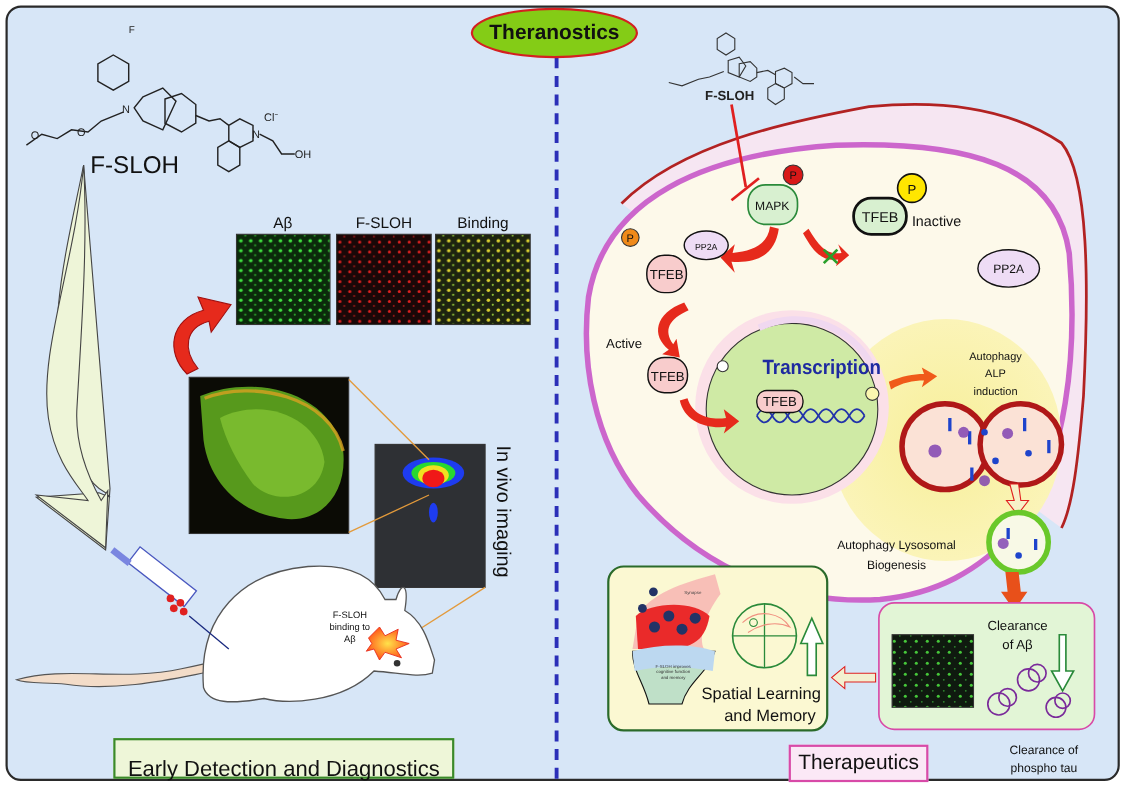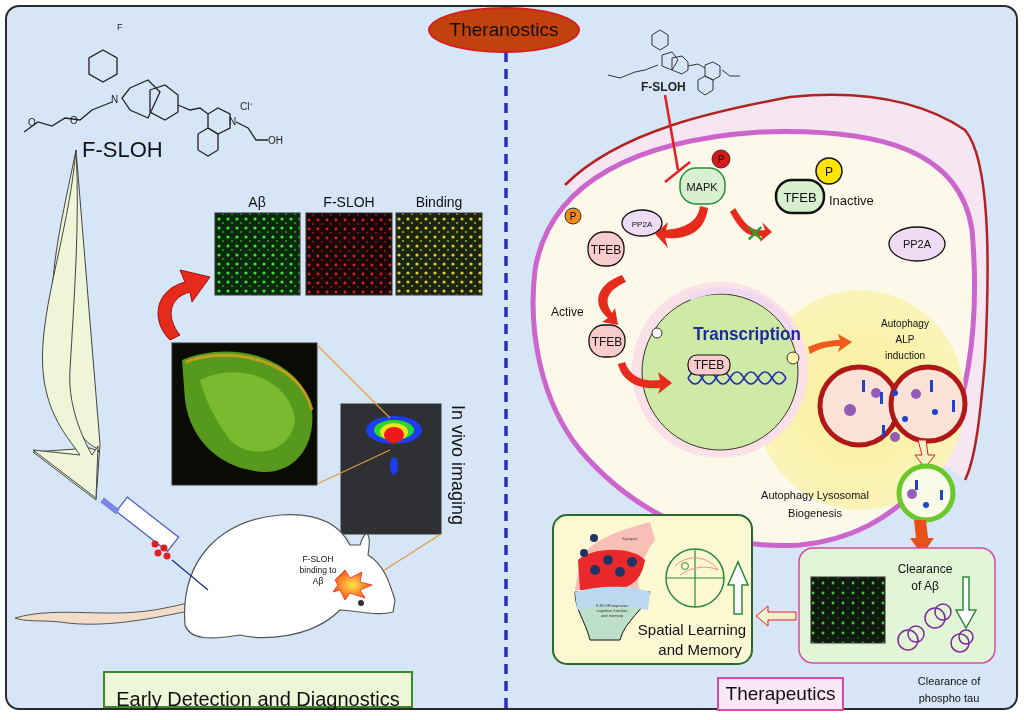--- a/index.html
+++ b/index.html
@@ -259,21 +259,21 @@
   <circle cx="695" cy="578" r="29" fill="none" stroke="#2a8a3a" stroke-width="1.5"></circle>
   <line x1="666" y1="578" x2="724" y2="578" stroke="#2a8a3a" stroke-width="1.2"></line>
   <line x1="695" y1="549" x2="695" y2="607" stroke="#2a8a3a" stroke-width="1.2"></line>
   <path d="M675,566 C690,552 710,558 718,570 C705,564 690,568 680,575" fill="none" stroke="#f09080" stroke-width="1"></path>
   <circle cx="685" cy="566" r="3.5" fill="none" stroke="#2a8a3a" stroke-width="1"></circle>
   <path d="M734,614 L734,585 L728,585 L738,562 L748,585 L742,585 L742,614 Z" fill="#ffffff" stroke="#2a8a3a" stroke-width="1.5"></path>
   <text x="692" y="635" font-size="15" text-anchor="middle" fill="#111">Spatial Learning</text>
   <text x="700" y="655" font-size="15" text-anchor="middle" fill="#111">and Memory</text>
 </svg>
 
-<div class="box" style="left:428px;top:7px;width:152px;height:46px;border:2px solid #d42020;border-radius:50%;background:#c2410c;display:flex;align-items:center;justify-content:center;">
+<div class="box" style="left:428px;top:7px;width:152px;height:46px;border:2px solid #d42020;border-radius:50%;background:#84cc16;display:flex;align-items:center;justify-content:center;font-weight:bold;">
   <span style="font-size:19px;color:#111;">Theranostics</span>
 </div>
 
 <div class="box" style="left:103px;top:671px;width:310px;height:37px;border:2px solid #3a8a2a;background:#eef6d8;display:flex;align-items:center;justify-content:center;">
   <span style="font-size:20px;color:#111;margin-top:20px;">Early Detection and Diagnostics</span>
 </div>
 
 <div class="box" style="left:717px;top:677px;width:127px;height:34px;border:2px solid #d84aa8;background:#fbe8f6;display:flex;align-items:center;justify-content:center;">
   <span style="font-size:19px;color:#111;">Therapeutics</span>
 </div>

